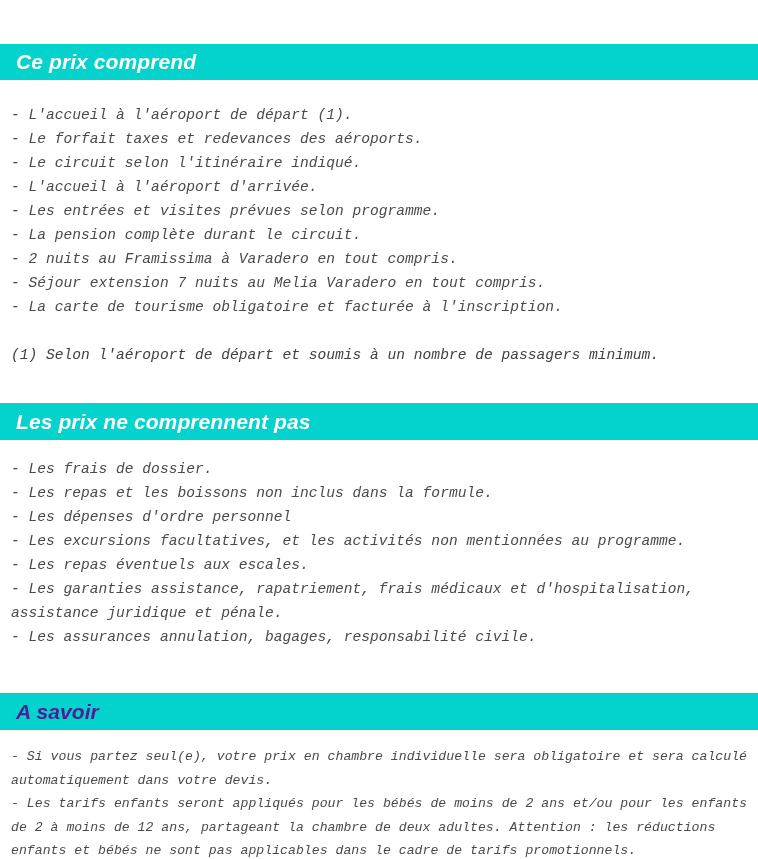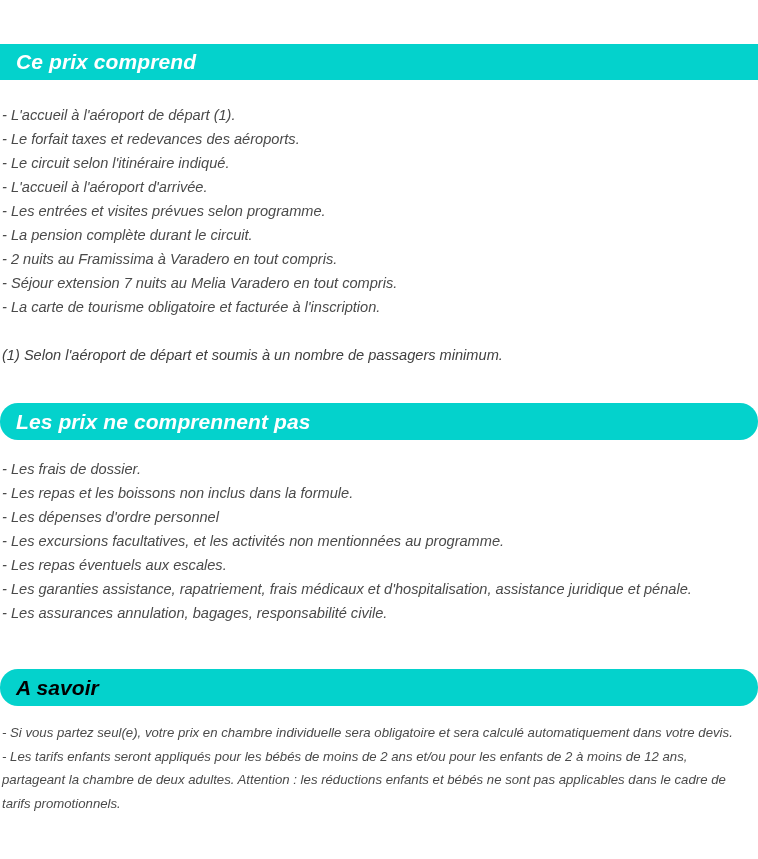--- a/index.html
+++ b/index.html
@@ -35,26 +35,26 @@
     padding: 0 0 0 16px;
     box-sizing: border-box;
     letter-spacing: 0.1px;
     white-space: nowrap;
     overflow: hidden;
   }
 
   .section-header.tall {
     height: 37px;
     line-height: 37px;
-    border-radius: 18px;
   }
 
   
   .section-body {
-    padding: 0 6px 0 2px;
+    padding: 0 6px 0 11px;
+    font-family: Liberation Mono, monospace;
   }
 
   .bullet-line {
     font-style: italic;
     font-size: 14.6px;
     line-height: 24px;
     color: #4a4a4a;
     white-space: normal;
   }
 
@@ -114,21 +114,21 @@
     <div class="bullet-line">- Les repas et les boissons non inclus dans la formule.</div>
     <div class="bullet-line">- Les dépenses d'ordre personnel</div>
     <div class="bullet-line">- Les excursions facultatives, et les activités non mentionnées au programme.</div>
     <div class="bullet-line">- Les repas éventuels aux escales.</div>
     <div class="bullet-line">- Les garanties assistance, rapatriement, frais médicaux et d'hospitalisation, assistance juridique et pénale.</div>
     <div class="bullet-line">- Les assurances annulation, bagages, responsabilité civile.</div>
   </div>
 
   <div class="sp-after-2"></div>
 
-  <div class="section-header tall" style="background: rgb(4, 210, 204); color: #000000;">A savoir</div>
+  <div class="section-header tall" style="background: rgb(4, 210, 204); color: #4c1d95;">A savoir</div>
 
   <div class="sp-top-3"></div>
 
   <div class="section-body">
     <div class="bullet-line small">- Si vous partez seul(e), votre prix en chambre individuelle sera obligatoire et sera calculé automatiquement dans votre devis.</div>
     <div class="bullet-line small">- Les tarifs enfants seront appliqués pour les bébés de moins de 2 ans et/ou pour les enfants de 2 à moins de 12 ans, partageant la chambre de deux adultes. Attention : les réductions enfants et bébés ne sont pas applicables dans le cadre de tarifs promotionnels.</div>
   </div>
 
 </div>
 

